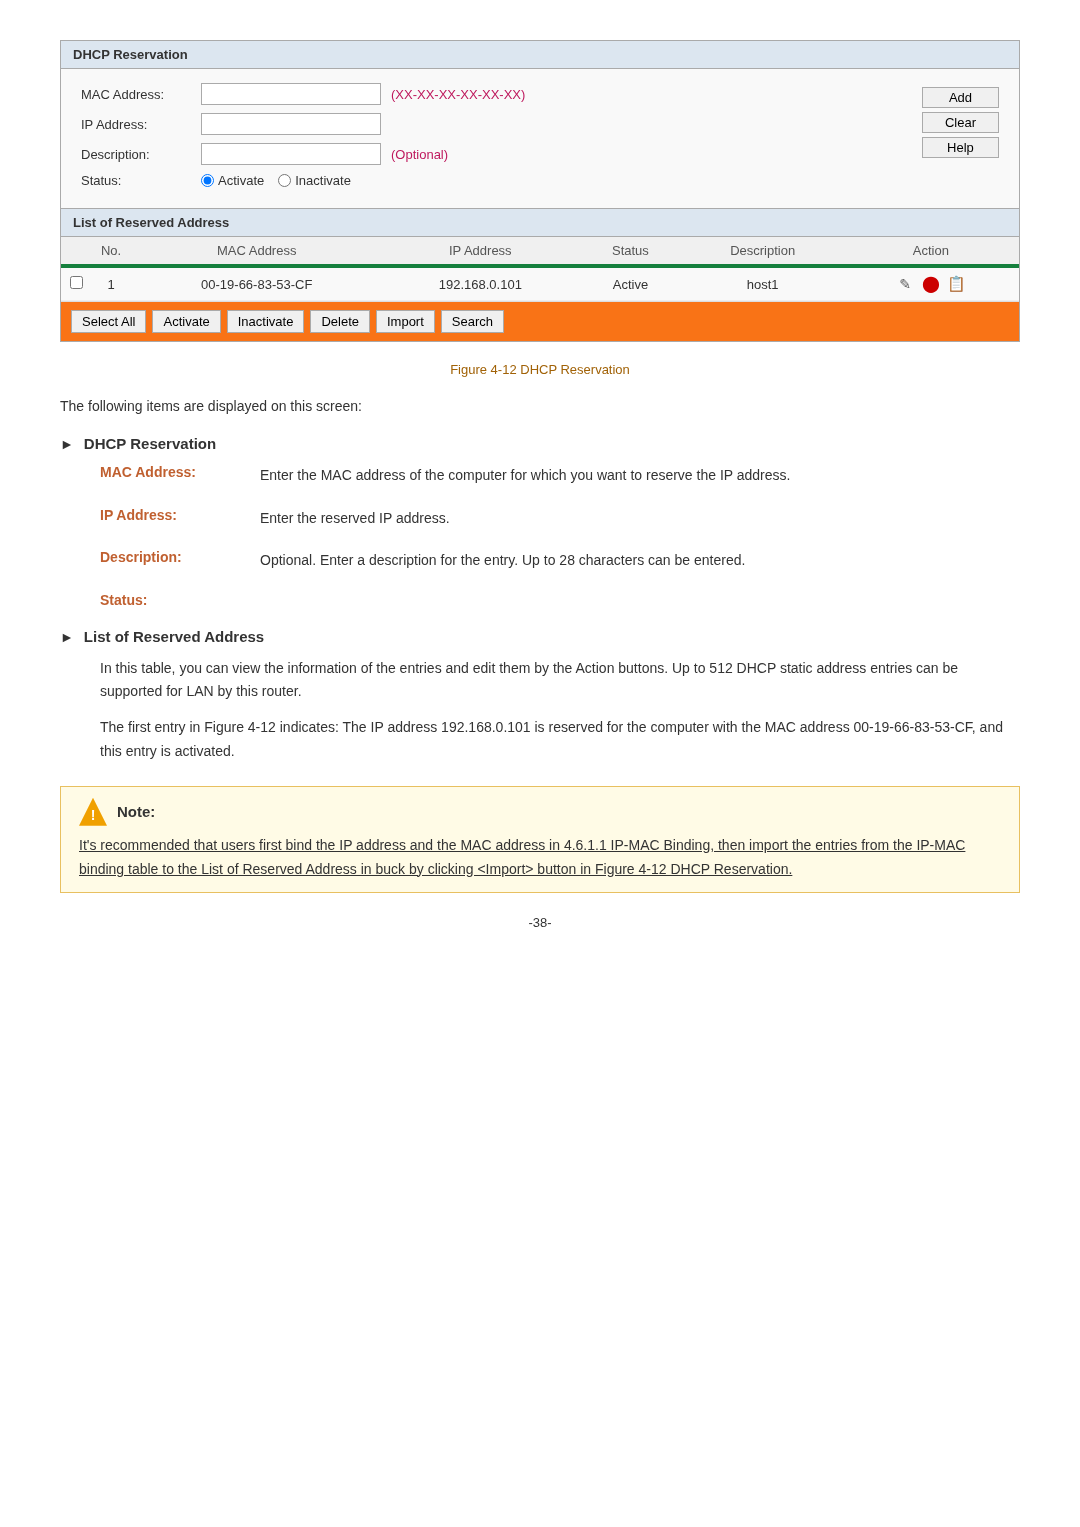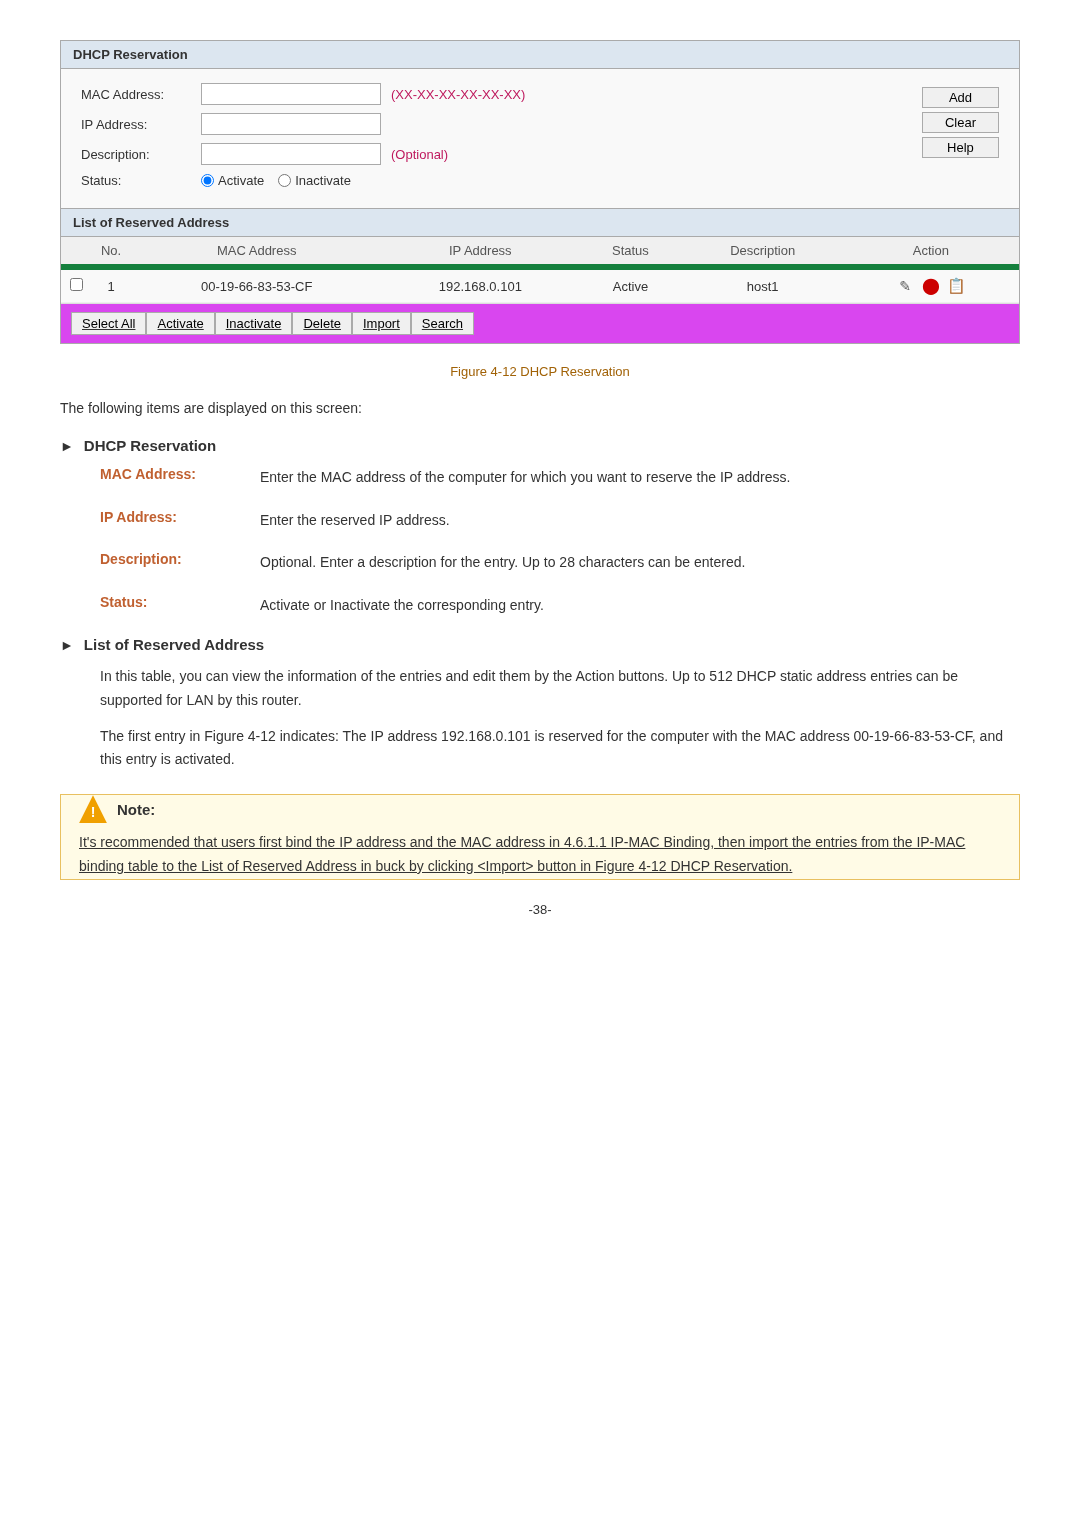--- a/index.html
+++ b/index.html
@@ -82,21 +82,21 @@
       font-size: 13px;
       color: #333;
     }
     .reserved-table {
       width: 100%;
       border-collapse: collapse;
       font-size: 13px;
       background: #f9f9f9;
     }
     .reserved-table th {
-      border-bottom: 6px solid #15803d;
+      border-bottom: 4px solid #15803d;
       padding: 6px 8px;
       text-align: center;
       font-weight: normal;
       color: #555;
       background: #f0f0f0;
     }
     .reserved-table td {
       border-bottom: 1px solid #eee;
       padding: 6px 8px;
       text-align: center;
@@ -110,25 +110,25 @@
       margin: 0 2px;
       cursor: pointer;
       font-size: 14px;
     }
     .edit-icon { color: #555; }
     .del-icon { color: #c00; font-size: 16px; }
     .copy-icon { color: #555; }
 
     .table-footer {
       padding: 8px 10px;
-      background: #d946ef;
+      background: #f97316;
       border-top: 1px solid #ddd;
       display: flex;
       align-items: center;
-      text-decoration: underline;
+      gap: 6px;
     }
     .table-footer-btn {
       border: 1px solid #aaa;
       background: #f0f0f0;
       padding: 3px 10px;
       font-size: 13px;
       cursor: pointer;
     }
 
     
@@ -194,21 +194,21 @@
       font-size: 14px;
       color: #333;
       line-height: 1.7;
       margin-bottom: 12px;
     }
 
     
     .note-box {
       border: 1px solid #e8c060;
       background: #fffbe6;
-      padding: 0 18px;
+      padding: 11px 18px;
       margin: 22px 0;
       display: flex;
       flex-direction: column;
     }
     .note-header {
       display: flex;
       align-items: center;
       margin-bottom: 8px;
     }
     .warning-icon {
@@ -373,21 +373,20 @@
     <div class="field-desc-row">
       <span class="field-name">IP Address:</span>
       <span class="field-value">Enter the reserved IP address.</span>
     </div>
     <div class="field-desc-row">
       <span class="field-name">Description:</span>
       <span class="field-value">Optional. Enter a description for the entry. Up to 28 characters can be entered.</span>
     </div>
     <div class="field-desc-row">
       <span class="field-name">Status:</span>
-      <span class="field-value">Activate or Inactivate the corresponding entry.</span>
     </div>
   </div>
 
 <div class="section-heading">
   <span class="arrow-symbol">►</span>
   <span>List of Reserved Address</span>
 </div>
 
 <div id="sub-desc-container">
     <p class="sub-desc">In this table, you can view the information of the entries and edit them by the Action buttons. Up to 512 DHCP static address entries can be supported for LAN by this router.</p>

